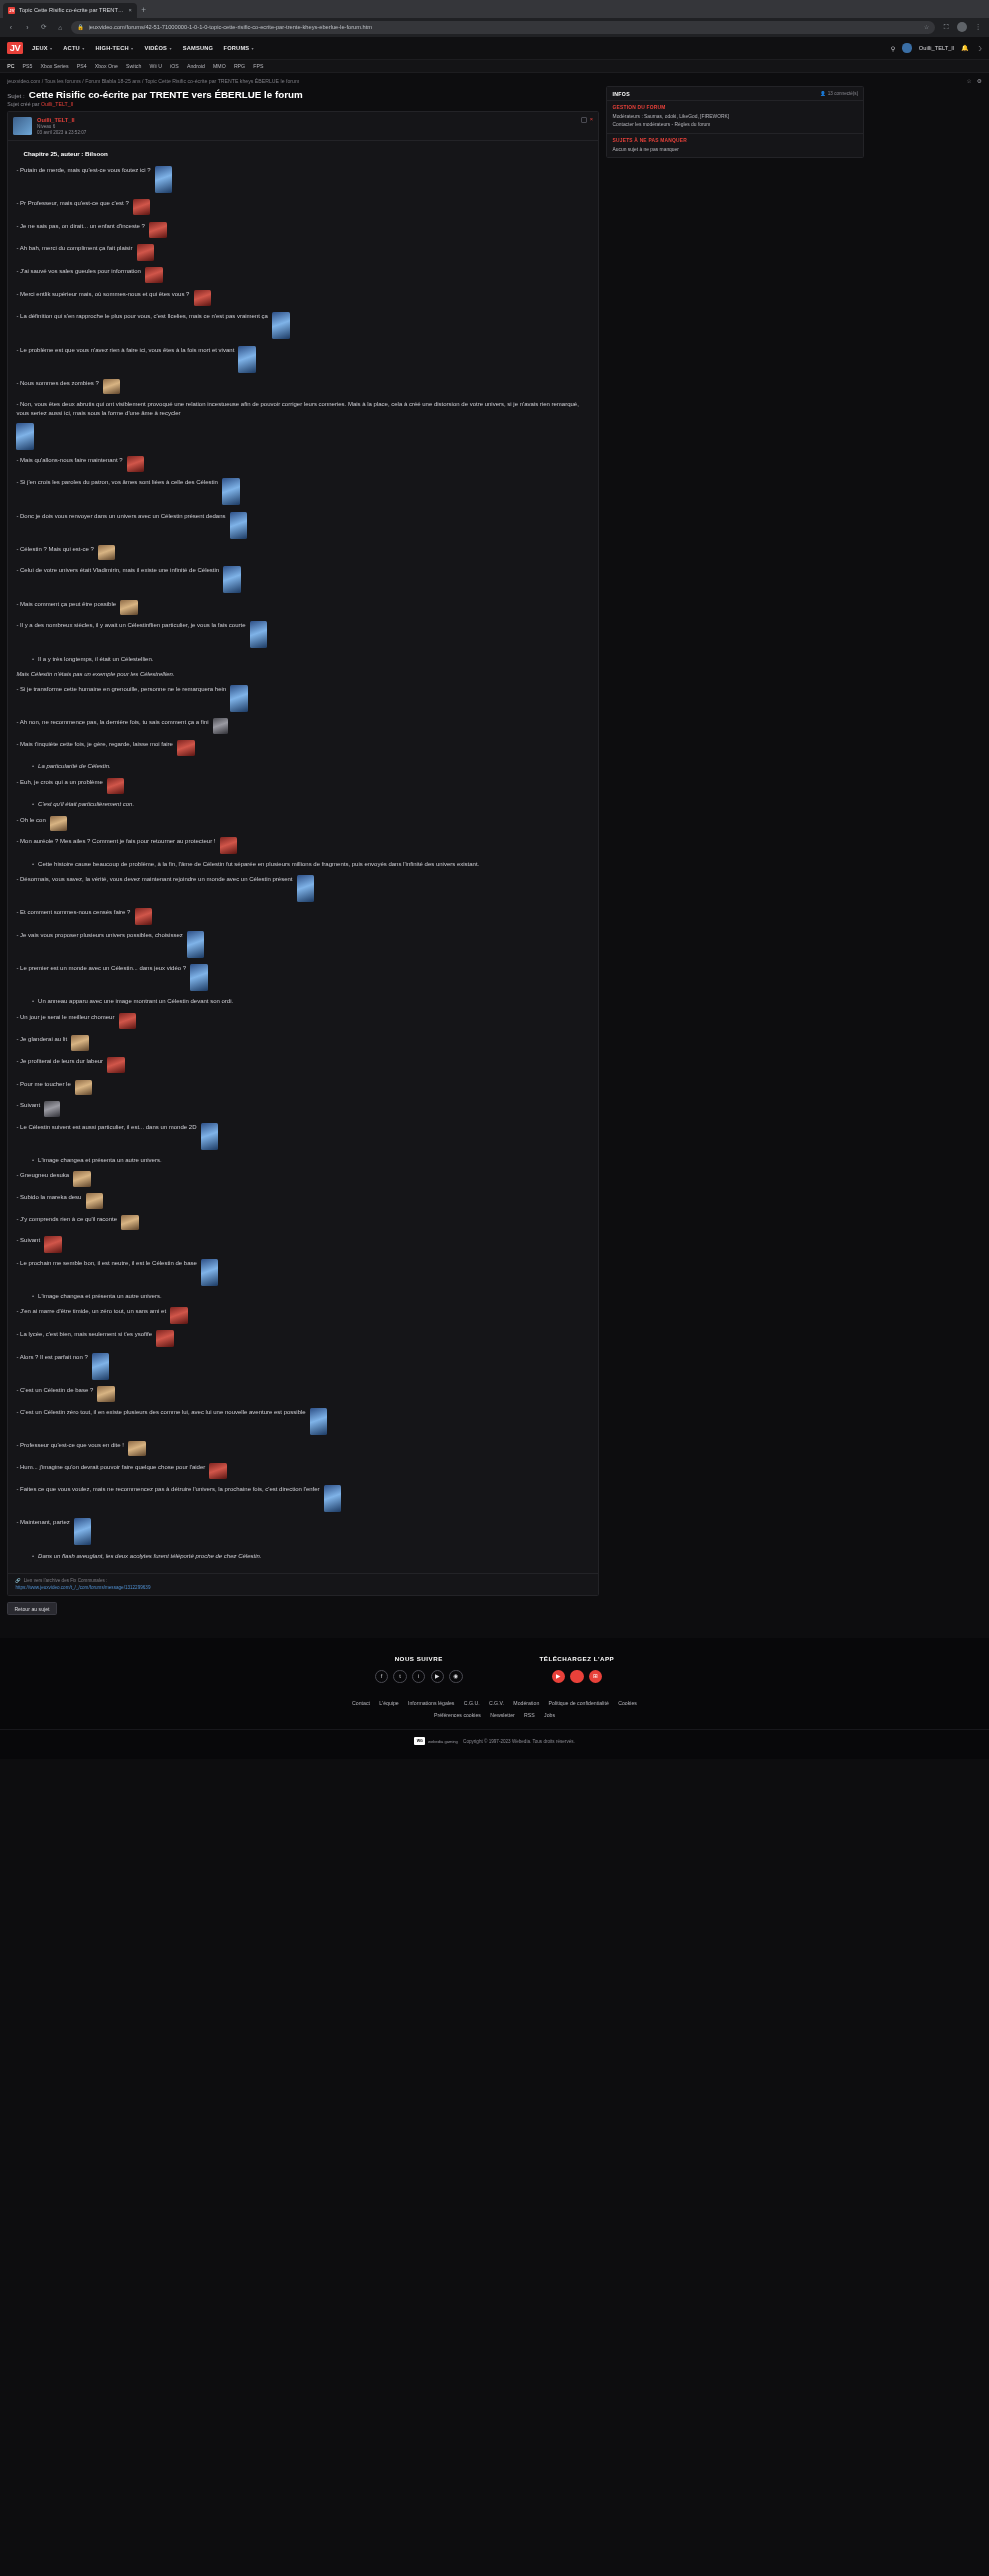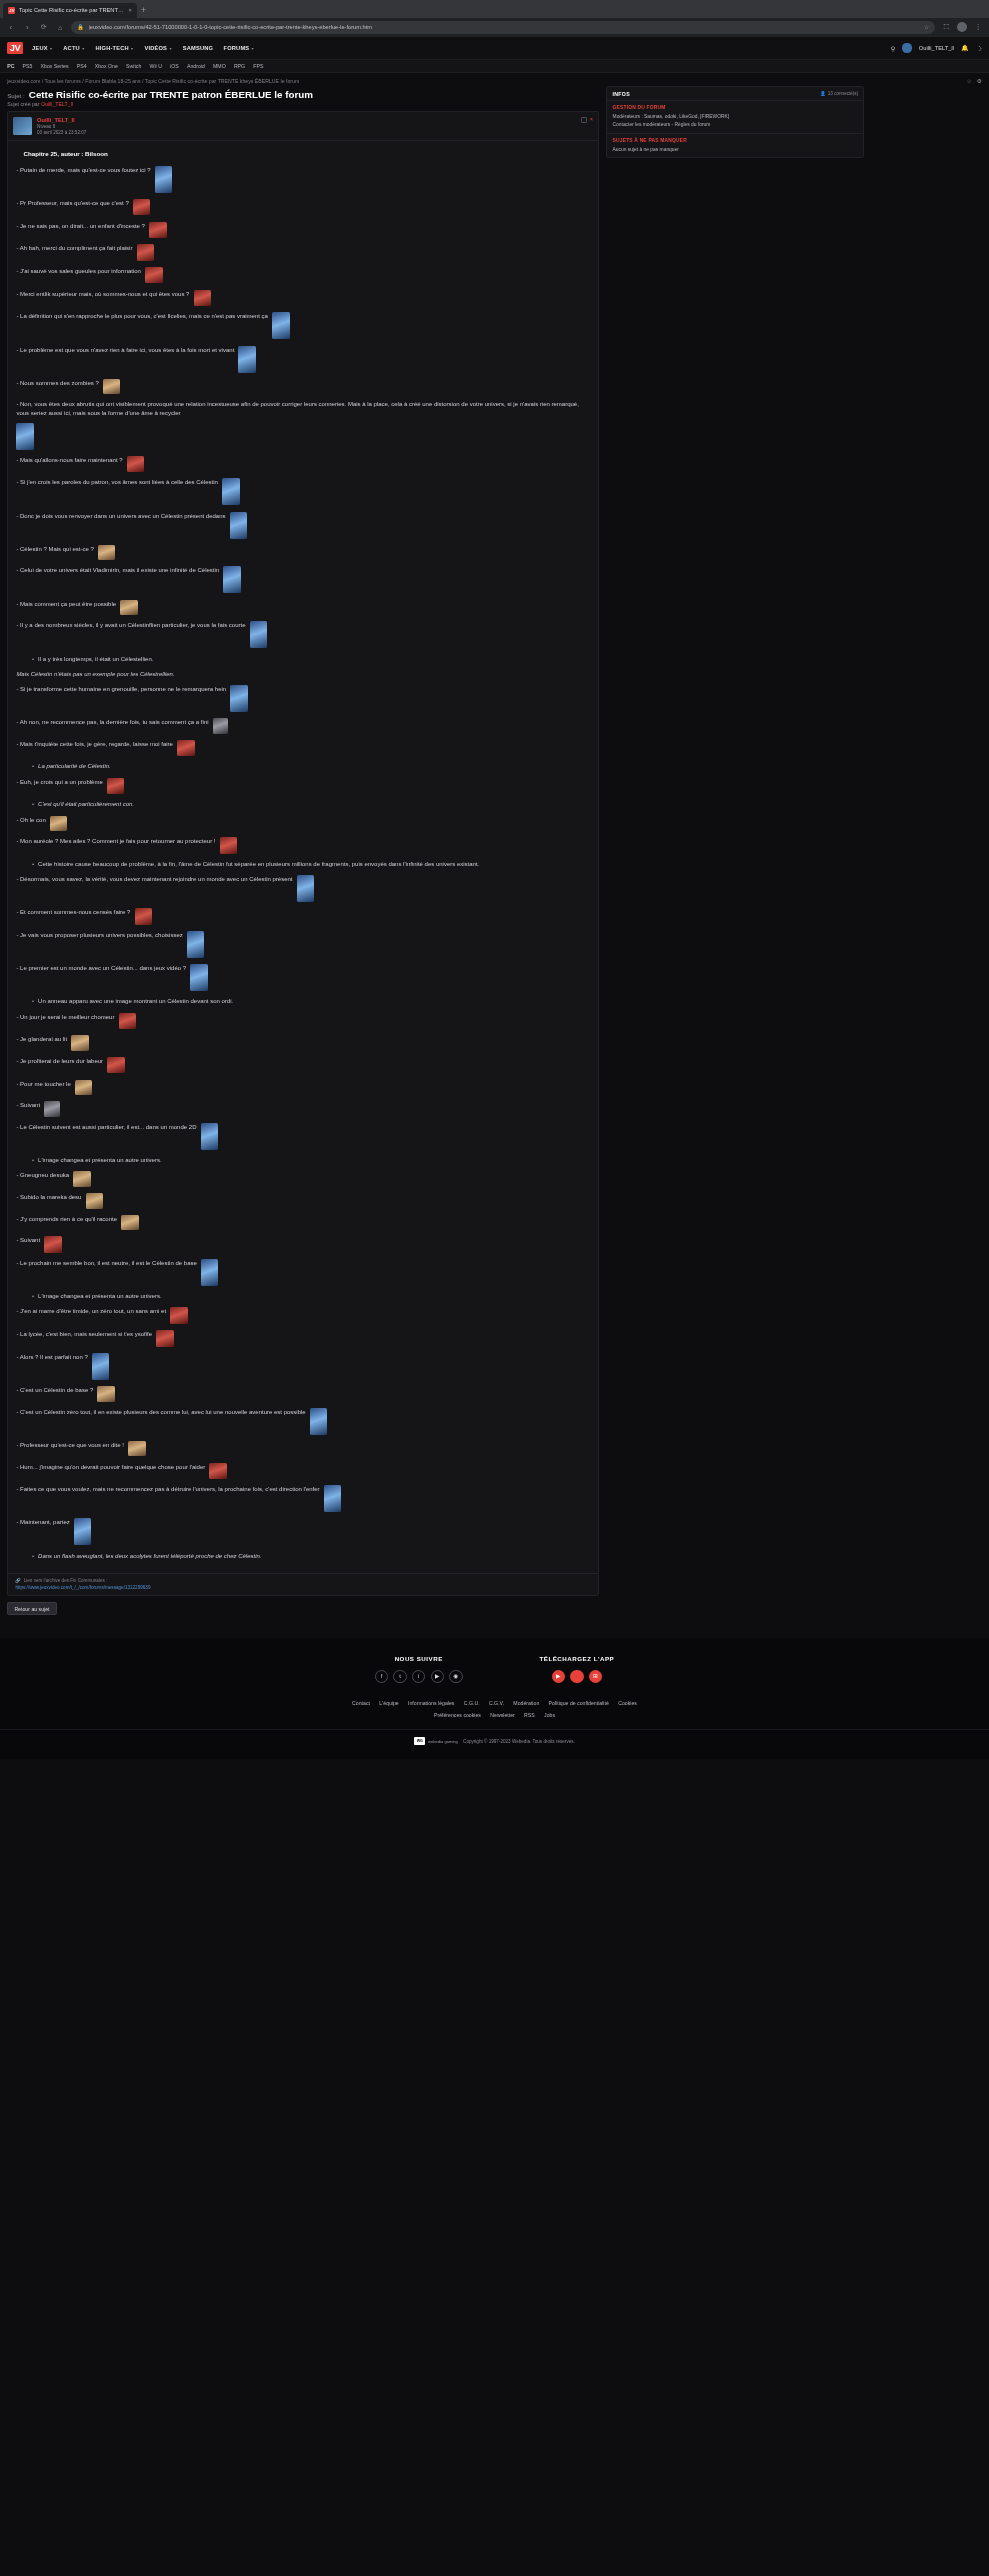--- a/index.html
+++ b/index.html
@@ -191,21 +191,21 @@
     <span>☆</span>
     <span>⚙</span>
   </span>
 </div>
 
 <div class="page">
   <div class="main-col">
 
     <div class="topic-title-row">
       <span class="topic-label">Sujet :</span>
-      <span class="topic-title">Cette Risific co-écrite par TRENTE patron ÉBERLUE le forum</span>
+      <span class="topic-title">Cette Risific co-écrite par TRENTE vers ÉBERLUE le forum</span>
     </div>
     <div class="topic-sub">
       <span>Sujet créé par</span>
       <a href="#">Ouilli_TELT_Il</a>
     </div>
 
     <div class="post">
       <div class="post-header">
         <div class="post-avatar"></div>
         <div class="post-meta">

